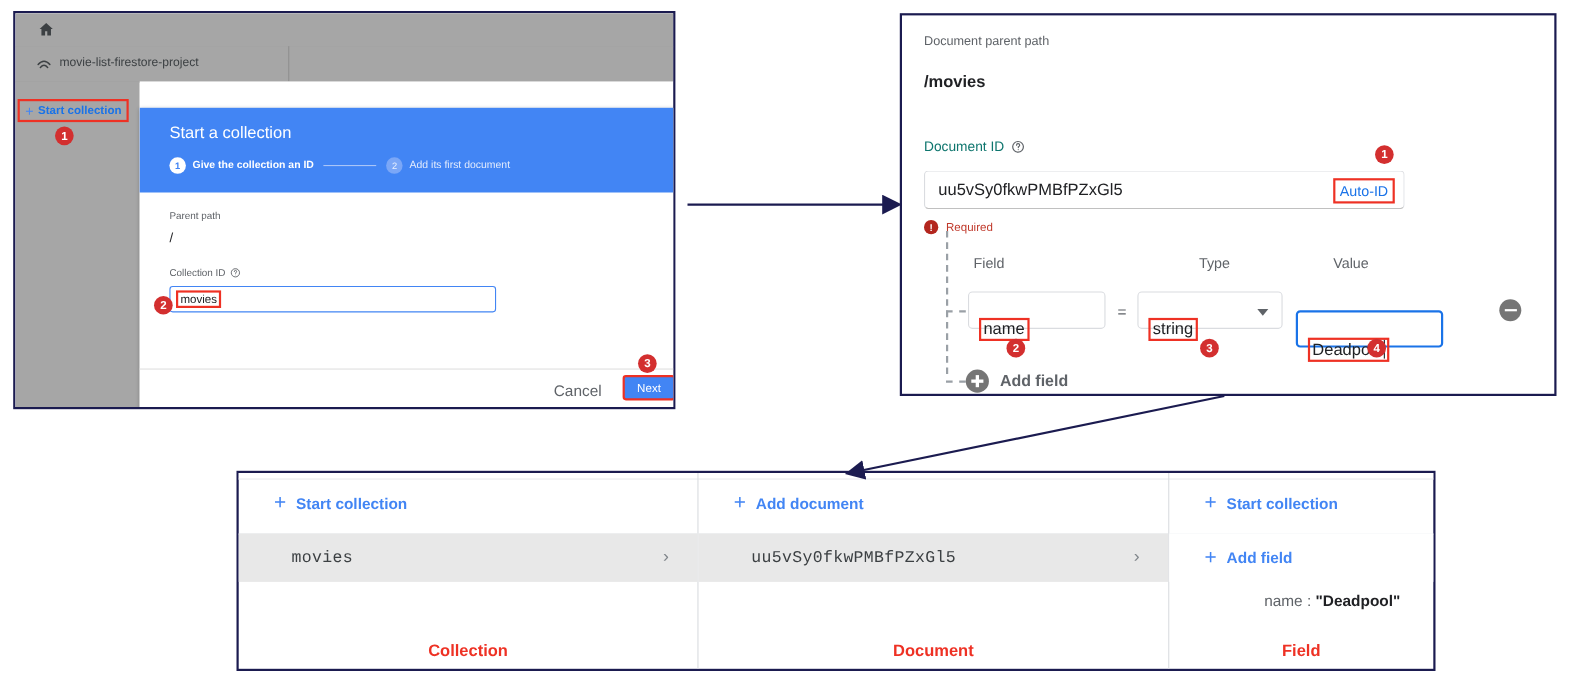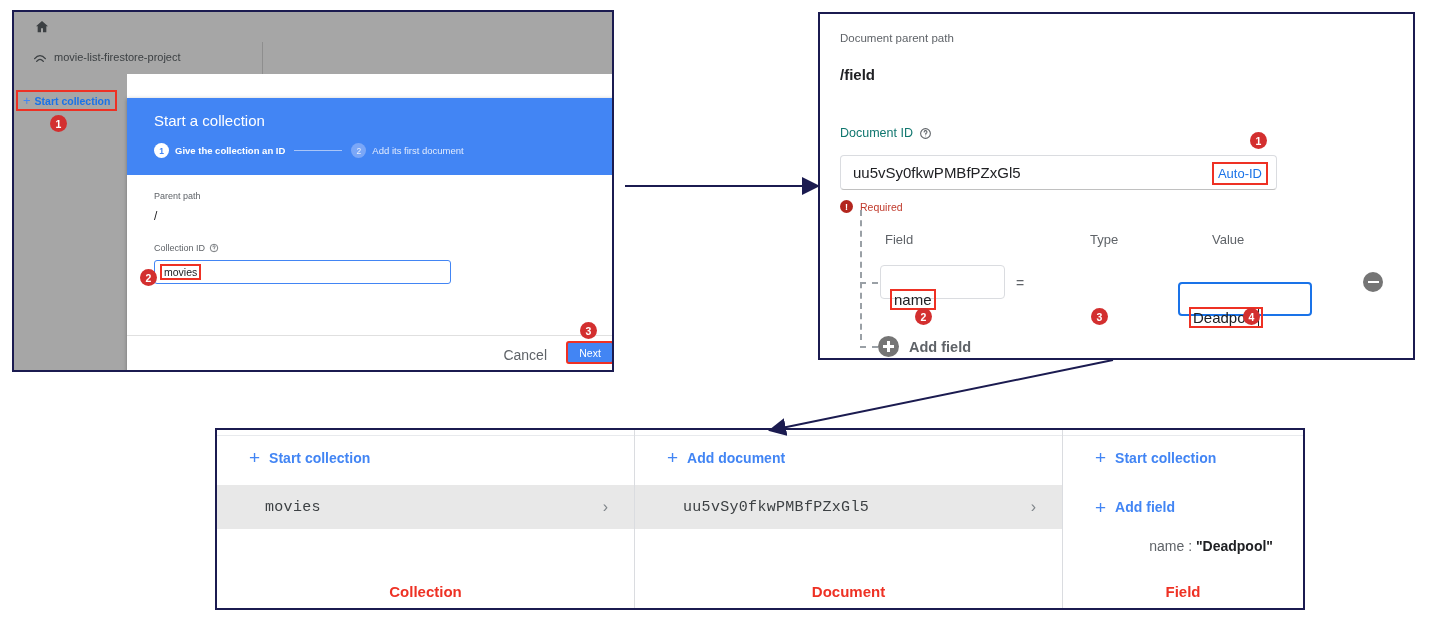--- a/index.html
+++ b/index.html
@@ -180,21 +180,21 @@
       <div class="btn-cancel">Cancel</div>
       <div class="btn-next redbox" style="border-color:#ee3124;">Next</div>
       <div class="badge" style="right:30px;top:-14px;">3</div>
     </div>
   </div>
 </div>
 
 <div class="panel" id="right-panel">
 
   <div class="lbl-doc-parent">Document parent path</div>
-  <div class="val-doc-parent">/field</div>
+  <div class="val-doc-parent">/movies</div>
 
   <div class="lbl-doc-id">
     <span>Document ID</span>
     <span class="help-icon2">
       <svg viewBox="0 0 24 24" width="13" height="13" fill="none" stroke="#5f6368" stroke-width="2">
         <circle cx="12" cy="12" r="9"></circle>
           <path d="M9.5 9.3a2.6 2.6 0 1 1 3 2.5v1.4" stroke-linecap="round"></path>
         <circle cx="12.3" cy="16.6" r="0.9" fill="#5f6368" stroke="none"></circle>
       </svg>
     </span>
@@ -219,20 +219,24 @@
   <div class="col-head" style="left:270px;top:218px;">Type</div>
   <div class="col-head" style="left:392px;top:218px;">Value</div>
 
   <div class="field-input" style="left:60px;top:251px;width:125px;">
     <span class="v redbox">name</span>
   </div>
   <div class="badge" style="left:95px;top:294px;">2</div>
 
   <div class="eq-sign" style="left:196px;top:261px;">=</div>
 
+  <div class="field-input" style="left:214px;top:251px;width:132px;">
+    <span class="v redbox">string</span>
+    <span class="dd-arrow" style="right:12px;top:15px;"></span>
+  </div>
   <div class="badge" style="left:271px;top:294px;">3</div>
 
   <div class="field-input focus" style="left:358px;top:268px;width:134px;">
     <span class="v redbox"><span>Deadpool</span><i class="caret"></i></span>
   </div>
   <div class="badge" style="left:423px;top:294px;">4</div>
 
   <div class="minus-btn" style="left:543px;top:258px;">
       <i></i>
     </div>

